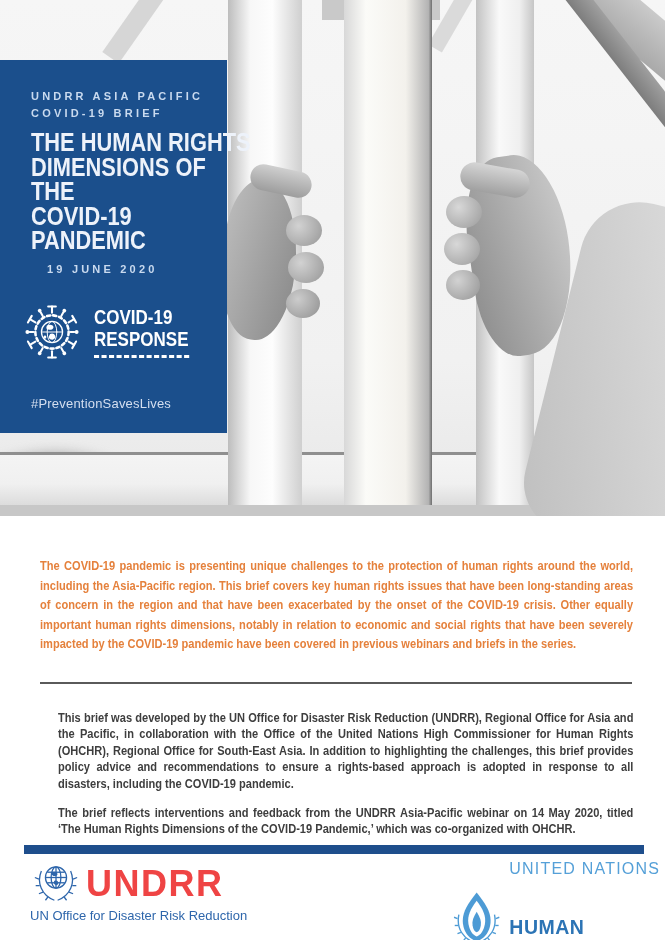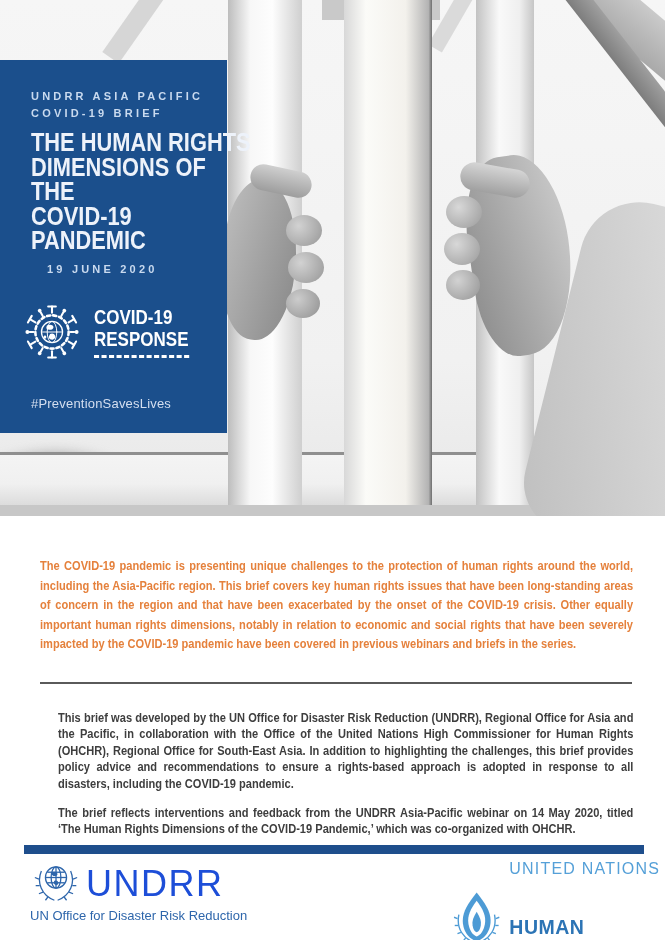--- a/index.html
+++ b/index.html
@@ -72,21 +72,21 @@
   .divider{position:absolute;left:40px;top:682px;width:592px;height:2px;background:#5a5a5a;}
   .bodytext{position:absolute;left:58px;top:710px;width:685px;color:#3E3E3E;font-weight:bold;
             font-size:13.2px;line-height:16.4px;text-align:justify;
             transform:scaleX(0.84);transform-origin:left top;}
   .bodytext p{margin:0 0 13px 0;}
 
   
   .footer-bar{position:absolute;left:24px;top:845px;width:620px;height:9px;background:#1E4E8C;}
   .undrr{position:absolute;left:30px;top:858px;}
   .undrr-row{display:flex;align-items:center;}
-  .undrr-word{margin-left:4px;color:#1d4ed8;font-size:36px;font-weight:normal;letter-spacing:1.5px;}
+  .undrr-word{margin-left:4px;color:#ef4444;font-size:36px;font-weight:bold;letter-spacing:1.5px;}
   .undrr-tag{margin-top:-2px;color:#2E66AB;font-size:13px;}
   .ohchr{position:absolute;left:452px;top:860px;display:flex;align-items:center;}
   .ohchr-txt{margin-left:8px;}
   .ohchr-un{color:#55A0D8;font-size:16px;letter-spacing:1.2px;line-height:17px;}
   .ohchr-hr{color:#2C74B5;font-size:19.5px;font-weight:bold;letter-spacing:0.5px;line-height:21px;margin-top:40px;}
   .ohchr-off{color:#55A0D8;font-size:8.2px;font-weight:bold;letter-spacing:0.4px;margin-top:2px;}
 </style>
 </head>
 <body>
 

